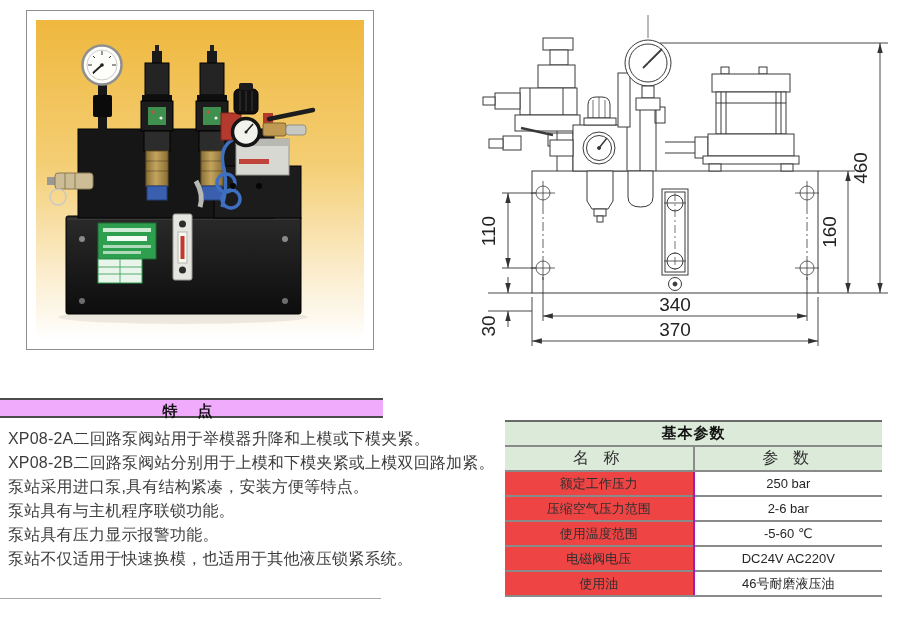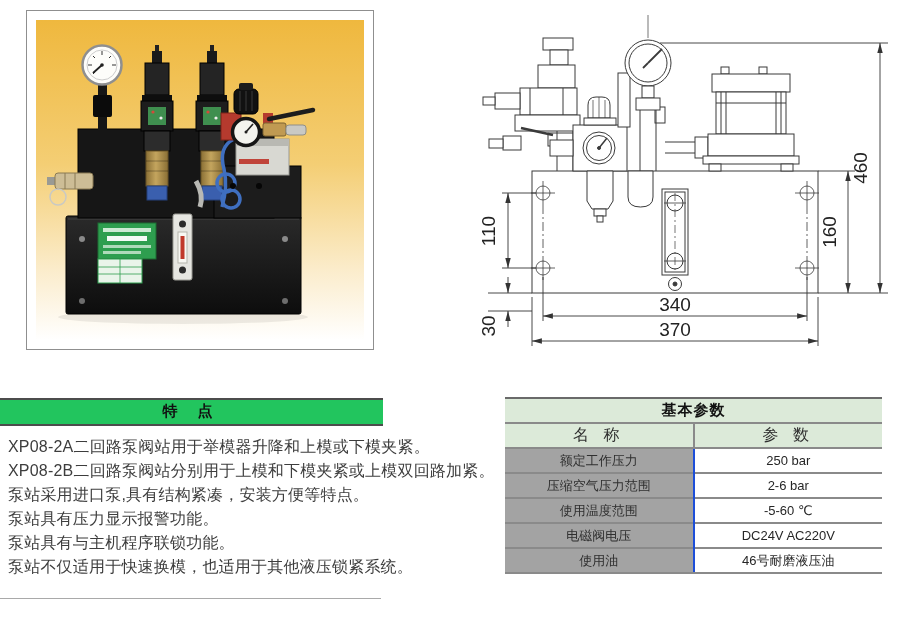--- a/index.html
+++ b/index.html
@@ -12,41 +12,41 @@
                  background:#fff; border:1px solid #8f8f8f; }
   .photo-frame svg { display:block; }
 
   
   .drawing { position:absolute; left:455px; top:5px; width:445px; height:375px; }
   .drawing svg { display:block; }
   .dim-text { font-family:"Liberation Sans",sans-serif; font-size:19px; fill:#222; }
 
   
   .features { position:absolute; left:0; top:398px; width:450px; }
-  .feat-header { width:383px; height:28px; background:#22c55e;
+  .feat-header { width:383px; height:20px; background:#f0abfc;
                  border-top:2px solid #4c4c4c; border-bottom:2px solid #4c4c4c;
                  text-align:center; font-weight:bold; font-size:15px; color:#111;
                  line-height:21px; letter-spacing:8px; }
   .feat-list { margin-top:9px; padding-left:8px; }
   .feat-list p { font-size:16px; color:#3d3d3d; line-height:24px; white-space:nowrap;
                  letter-spacing:0.2px; }
   .feat-divider { position:absolute; left:0; top:598px; width:381px; height:0;
                   border-top:1px solid #a9a9a9; }
 
   
   .params { position:absolute; left:505px; top:397px; width:377px; }
-  table.params-t { width:377px; border-collapse:collapse; table-layout:fixed; }
+  table.params-t { width:377px; border-collapse:collapse; table-layout:fixed;margin-top:23px; }
   table.params-t td, table.params-t th { height:25px; padding:0; text-align:center;
                  vertical-align:middle; border-top:2px solid #8a8a8a; }
   table.params-t tr:last-child td { border-bottom:2px solid #8a8a8a; }
   .t-title { background:#dcead9; font-weight:bold; font-size:15px; color:#111;
              letter-spacing:1px; border-top:2px solid #6a6a6a !important; }
   .t-colhead { background:#dcead9; font-size:16px; color:#2f2f2f; letter-spacing:5px; }
-  .t-name  { background:#a3a3a3; font-size:13px; color:#2f2f2f; width:135px;
-             border-right:2px solid #1d4ed8; }
+  .t-name  { background:#ef4444; font-size:13px; color:#2f2f2f; width:135px;
+             border-right:2px solid #a21caf; }
   .t-colhead.first { border-right:2px solid #8a8a8a; width:135px; }
   .t-value { background:#fff; font-size:13px; color:#262626; }
 </style>
 </head>
 <body>
 
 <div id="page">
 
   <div class="photo-frame">
     <svg width="346" height="338" viewBox="0 0 346 338">
@@ -335,22 +335,22 @@
       </g>
     </svg>
   </div>
 
   <div class="features">
     <div class="feat-header">特 点</div>
     <div class="feat-list">
       <p>XP08-2A二回路泵阀站用于举模器升降和上模或下模夹紧。</p>
       <p>XP08-2B二回路泵阀站分别用于上模和下模夹紧或上模双回路加紧。</p>
       <p>泵站采用进口泵,具有结构紧凑，安装方便等特点。</p>
+      <p>泵站具有与主机程序联锁功能。</p>
       <p>泵站具有压力显示报警功能。</p>
-      <p>泵站具有与主机程序联锁功能。</p>
       <p>泵站不仅适用于快速换模，也适用于其他液压锁紧系统。</p>
     </div>
   </div>
   <div class="feat-divider"></div>
 
   <div class="params">
     <table class="params-t">
       <tbody>
         <tr>
           <td class="t-title" colspan="2">基本参数</td>

